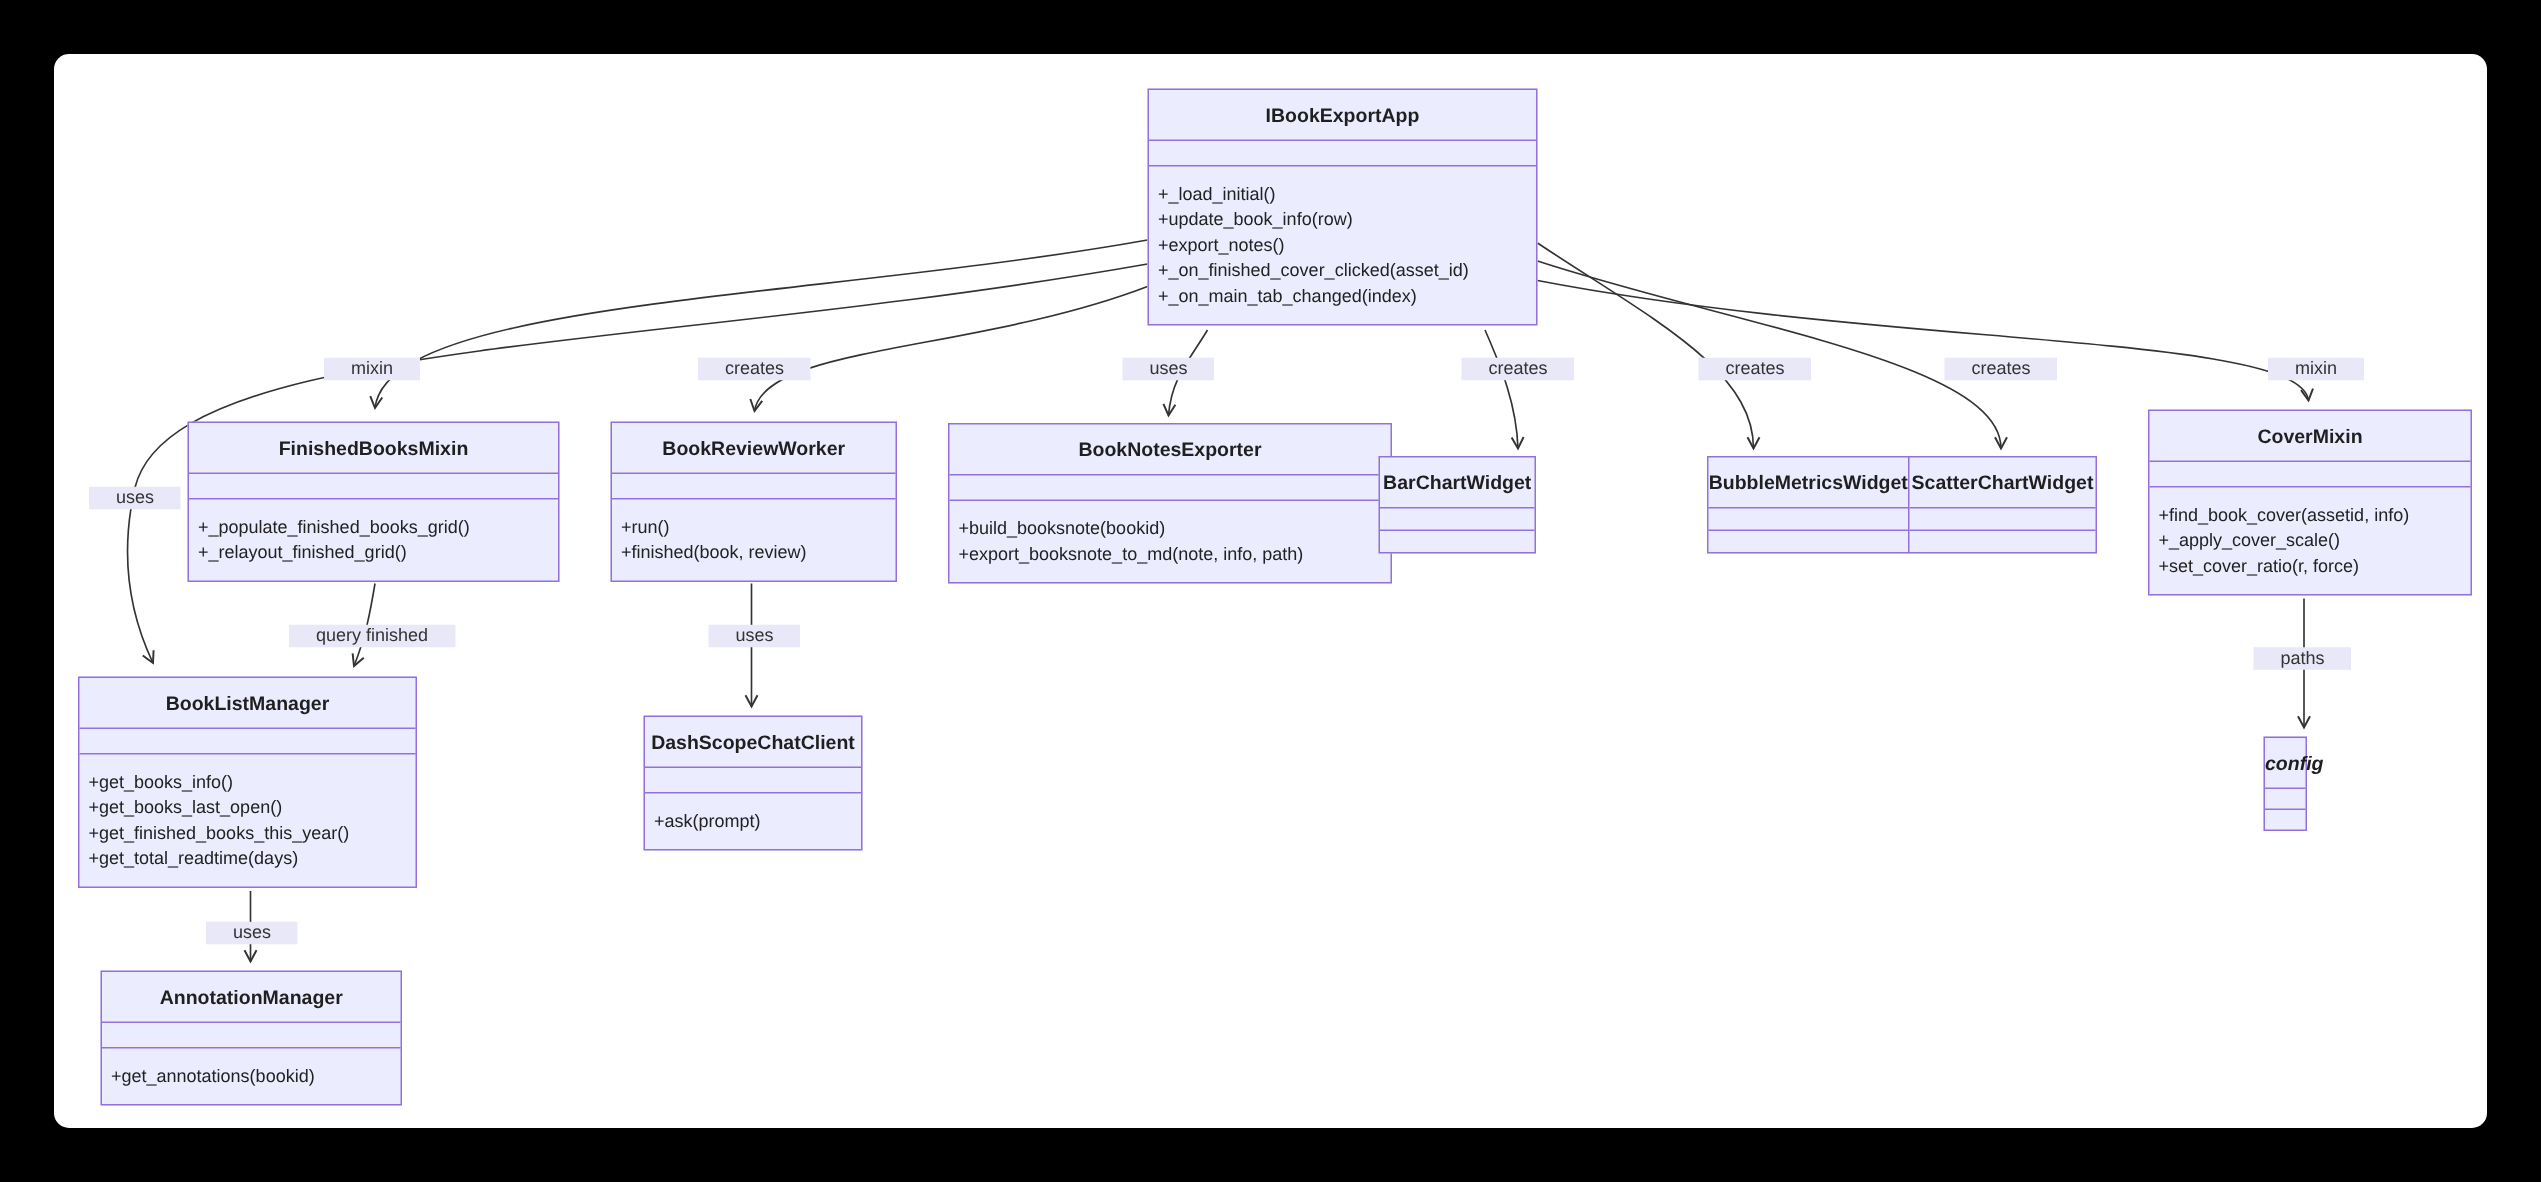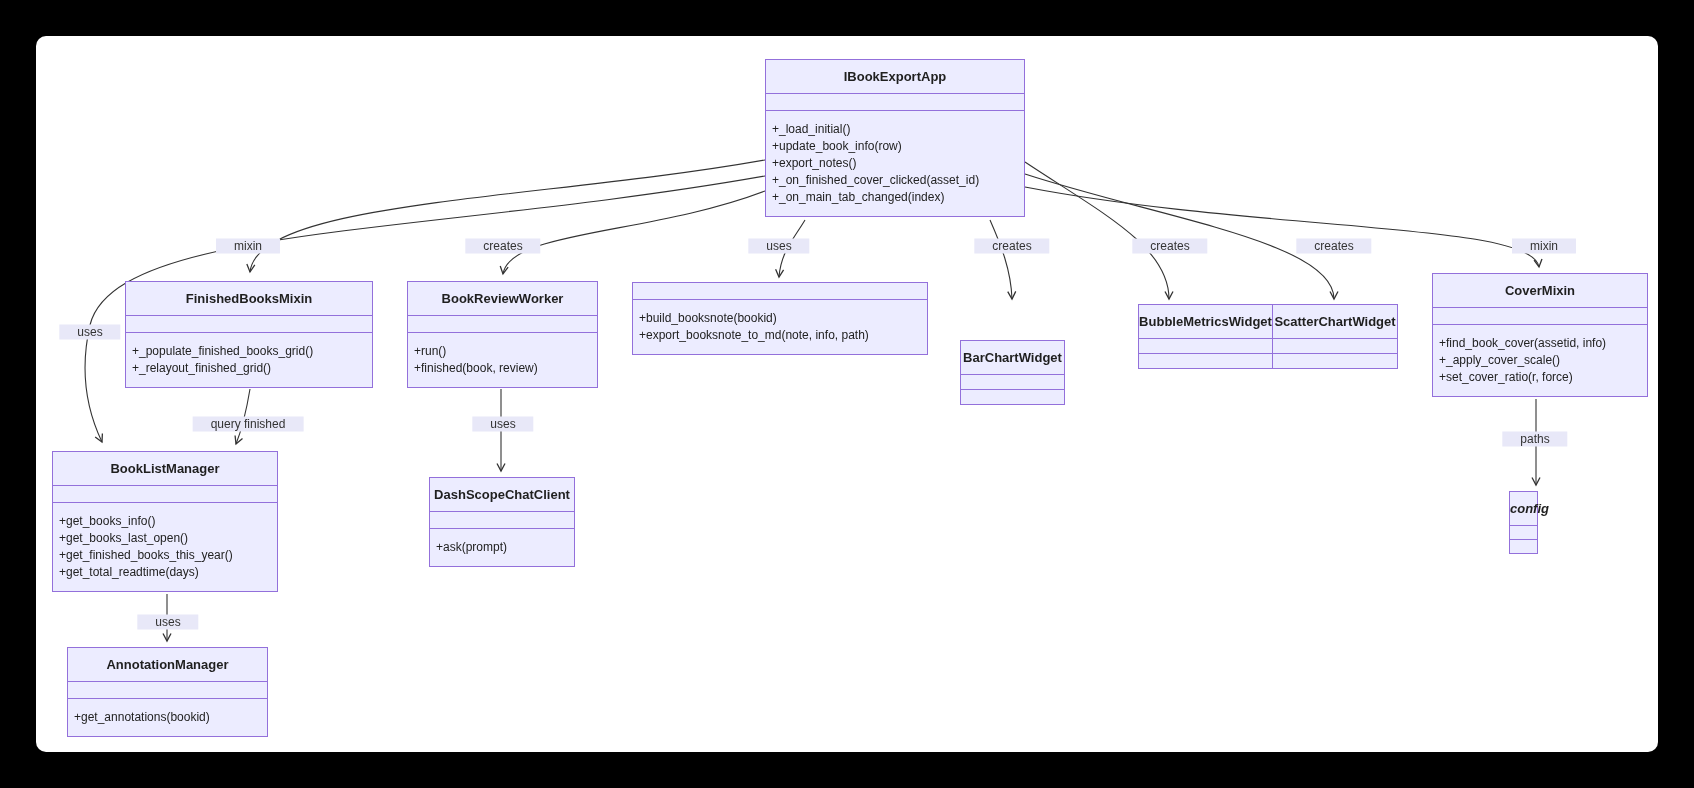--- a/index.html
+++ b/index.html
@@ -84,28 +84,29 @@
 <div class="uml-class" style="left:407px;top:281px;width:191px;">
   <div class="uml-title">BookReviewWorker</div>
   <div class="uml-attrs"></div>
   <div class="uml-methods">
     <div class="m">+run()</div>
     <div class="m">+finished(book, review)</div>
   </div>
 </div>
 
 <div class="uml-class" style="left:632px;top:282px;width:296px;">
+  <div class="uml-title">BookNotesExporter</div>
   <div class="uml-attrs"></div>
   <div class="uml-methods">
     <div class="m">+build_booksnote(bookid)</div>
     <div class="m">+export_booksnote_to_md(note, info, path)</div>
   </div>
 </div>
 
-<div class="uml-class" style="left:960px;top:304px;width:105px;margin-top:36px;">
+<div class="uml-class" style="left:919px;top:304px;width:105px;">
   <div class="uml-title">BarChartWidget</div>
   <div class="uml-row14"></div>
   <div class="uml-row14"></div>
 </div>
 
 <div class="uml-class" style="left:1138px;top:304px;width:135px;">
   <div class="uml-title">BubbleMetricsWidget</div>
   <div class="uml-row14"></div>
   <div class="uml-row14"></div>
 </div>

